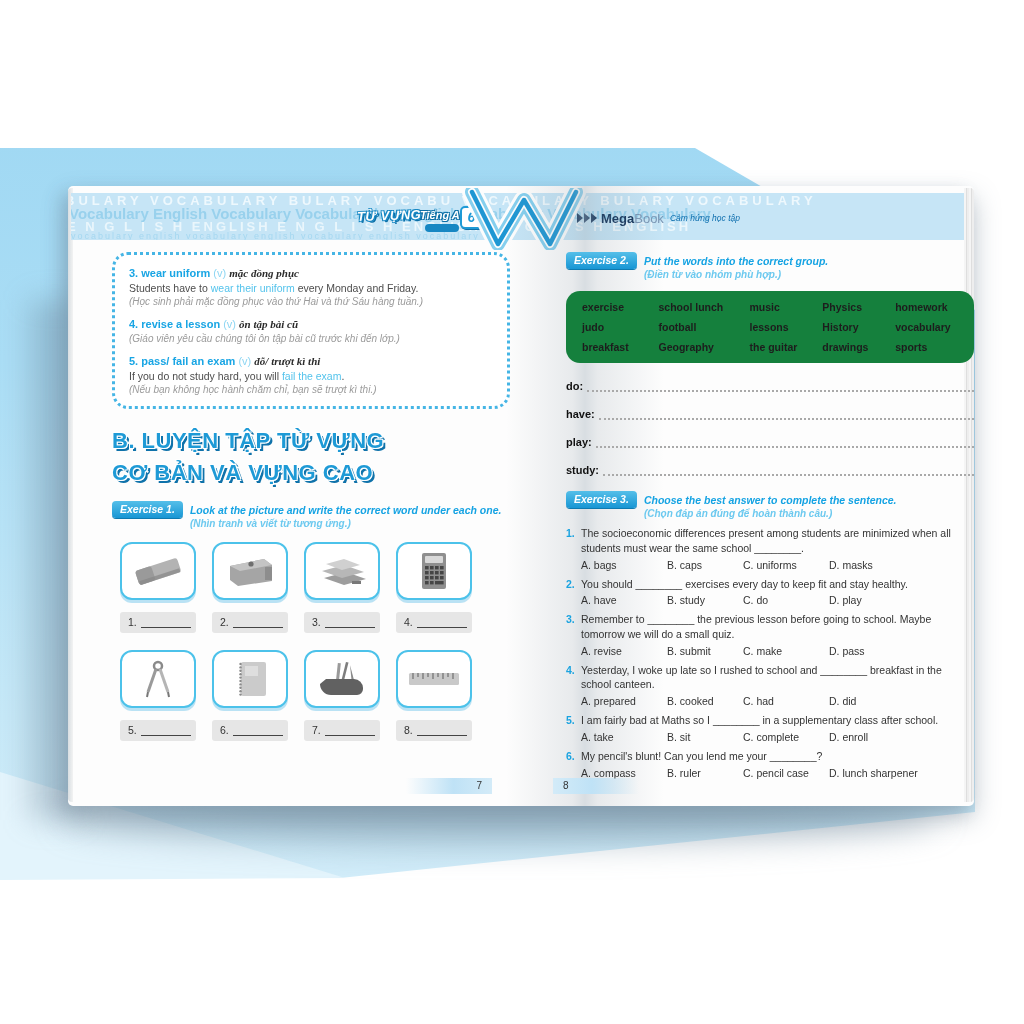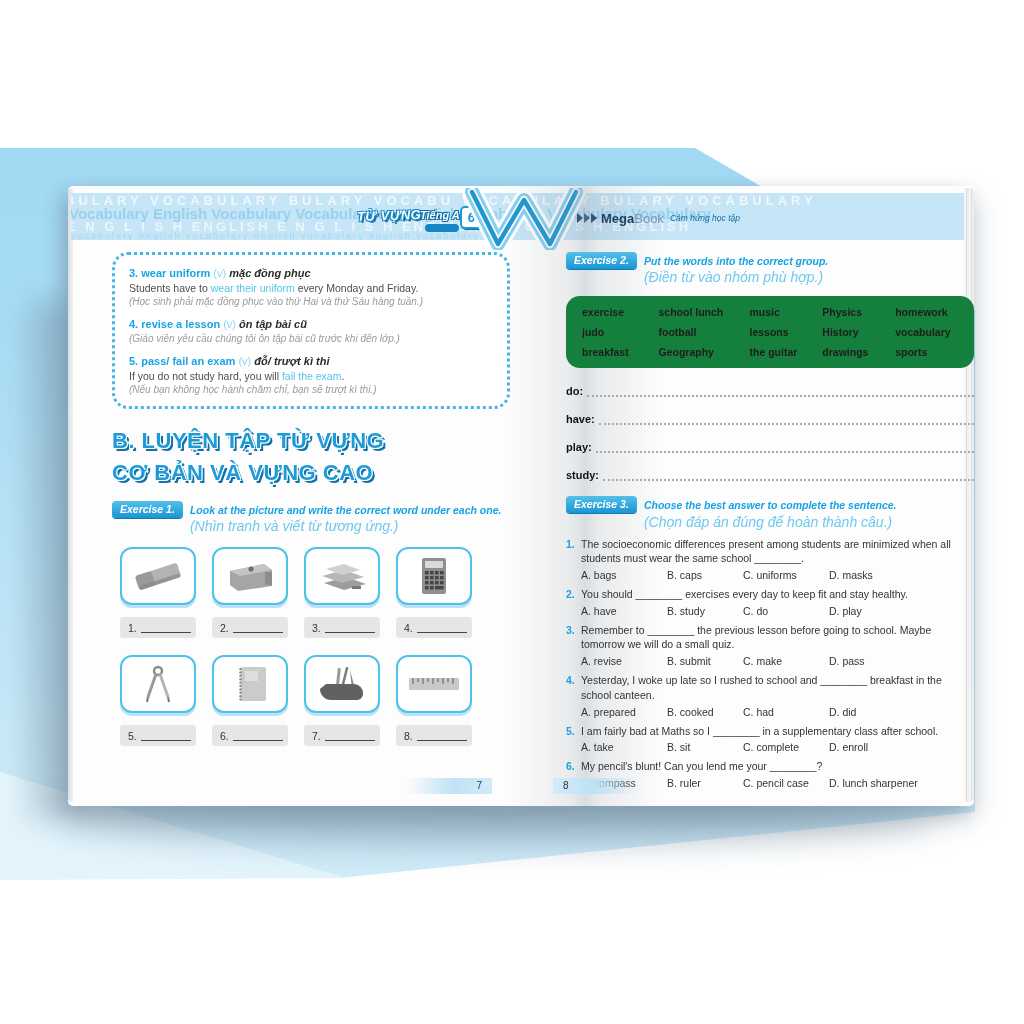--- a/index.html
+++ b/index.html
@@ -87,32 +87,32 @@
   
   .content{position:absolute;font-size:10.5px;color:#3c3c3c;}
   .left-content{left:44px;top:66px;width:398px;}
   .right-content{left:498px;top:66px;width:408px;}
   .badge{
     display:inline-block;background:linear-gradient(#55bfe9,#1896d4);color:#fff;
     font-weight:bold;font-style:italic;font-size:10.5px;padding:2px 8px 3px;border-radius:4px;
     box-shadow:0 1px 0 #0e7ab0;vertical-align:top;
   }
   .instr{color:#15a3e3;font-weight:bold;font-style:italic;font-size:10.5px;line-height:1.35;}
-  .instr-vi{color:#6cc9ef;font-style:italic;font-size:14px;line-height:1.3;}
+  .instr-vi{color:#6cc9ef;font-style:italic;font-size:10px;line-height:1.3;font-weight:bold;}
   .ex-head{display:flex;gap:7px;align-items:flex-start;}
   .ex-head .txt{padding-top:2px;}
   
   .vocab-box{
     border:3px dotted #45b5e5;border-radius:16px;padding:11px 14px 8px;background:#fff;
   }
   .v-item{margin-bottom:9px;}
   .v-term{font-size:11px;line-height:1.35;}
   .v-term .lbl{color:#18a5e4;font-weight:bold;}
   .v-term .pos{color:#8ed6f3;}
-  .v-term .mean{color:#2b2b2b;font-weight:bold;font-style:italic;}
+  .v-term .mean{color:#2b2b2b;font-weight:bold;font-style:italic;font-family:Liberation Serif, serif;}
   .v-ex{color:#4d4d4d;line-height:1.35;}
   .v-ex .hl{color:#53c3ec;margin-top:40px;}
   .v-tr{color:#9b9b9b;font-style:italic;font-size:10px;line-height:1.3;}
   
   .sec-heading{margin:16px 0 12px;text-align:left;}
   .sec-heading div{
     font-size:22px;font-weight:900;color:#1e9ad6;letter-spacing:.5px;line-height:1.45;
     text-shadow:-1px -1px 0 #fff,1px -1px 0 #fff,-1px 1px 0 #fff,1px 1px 0 #fff,3px 3px 0 #0f72aa;
   }
   

